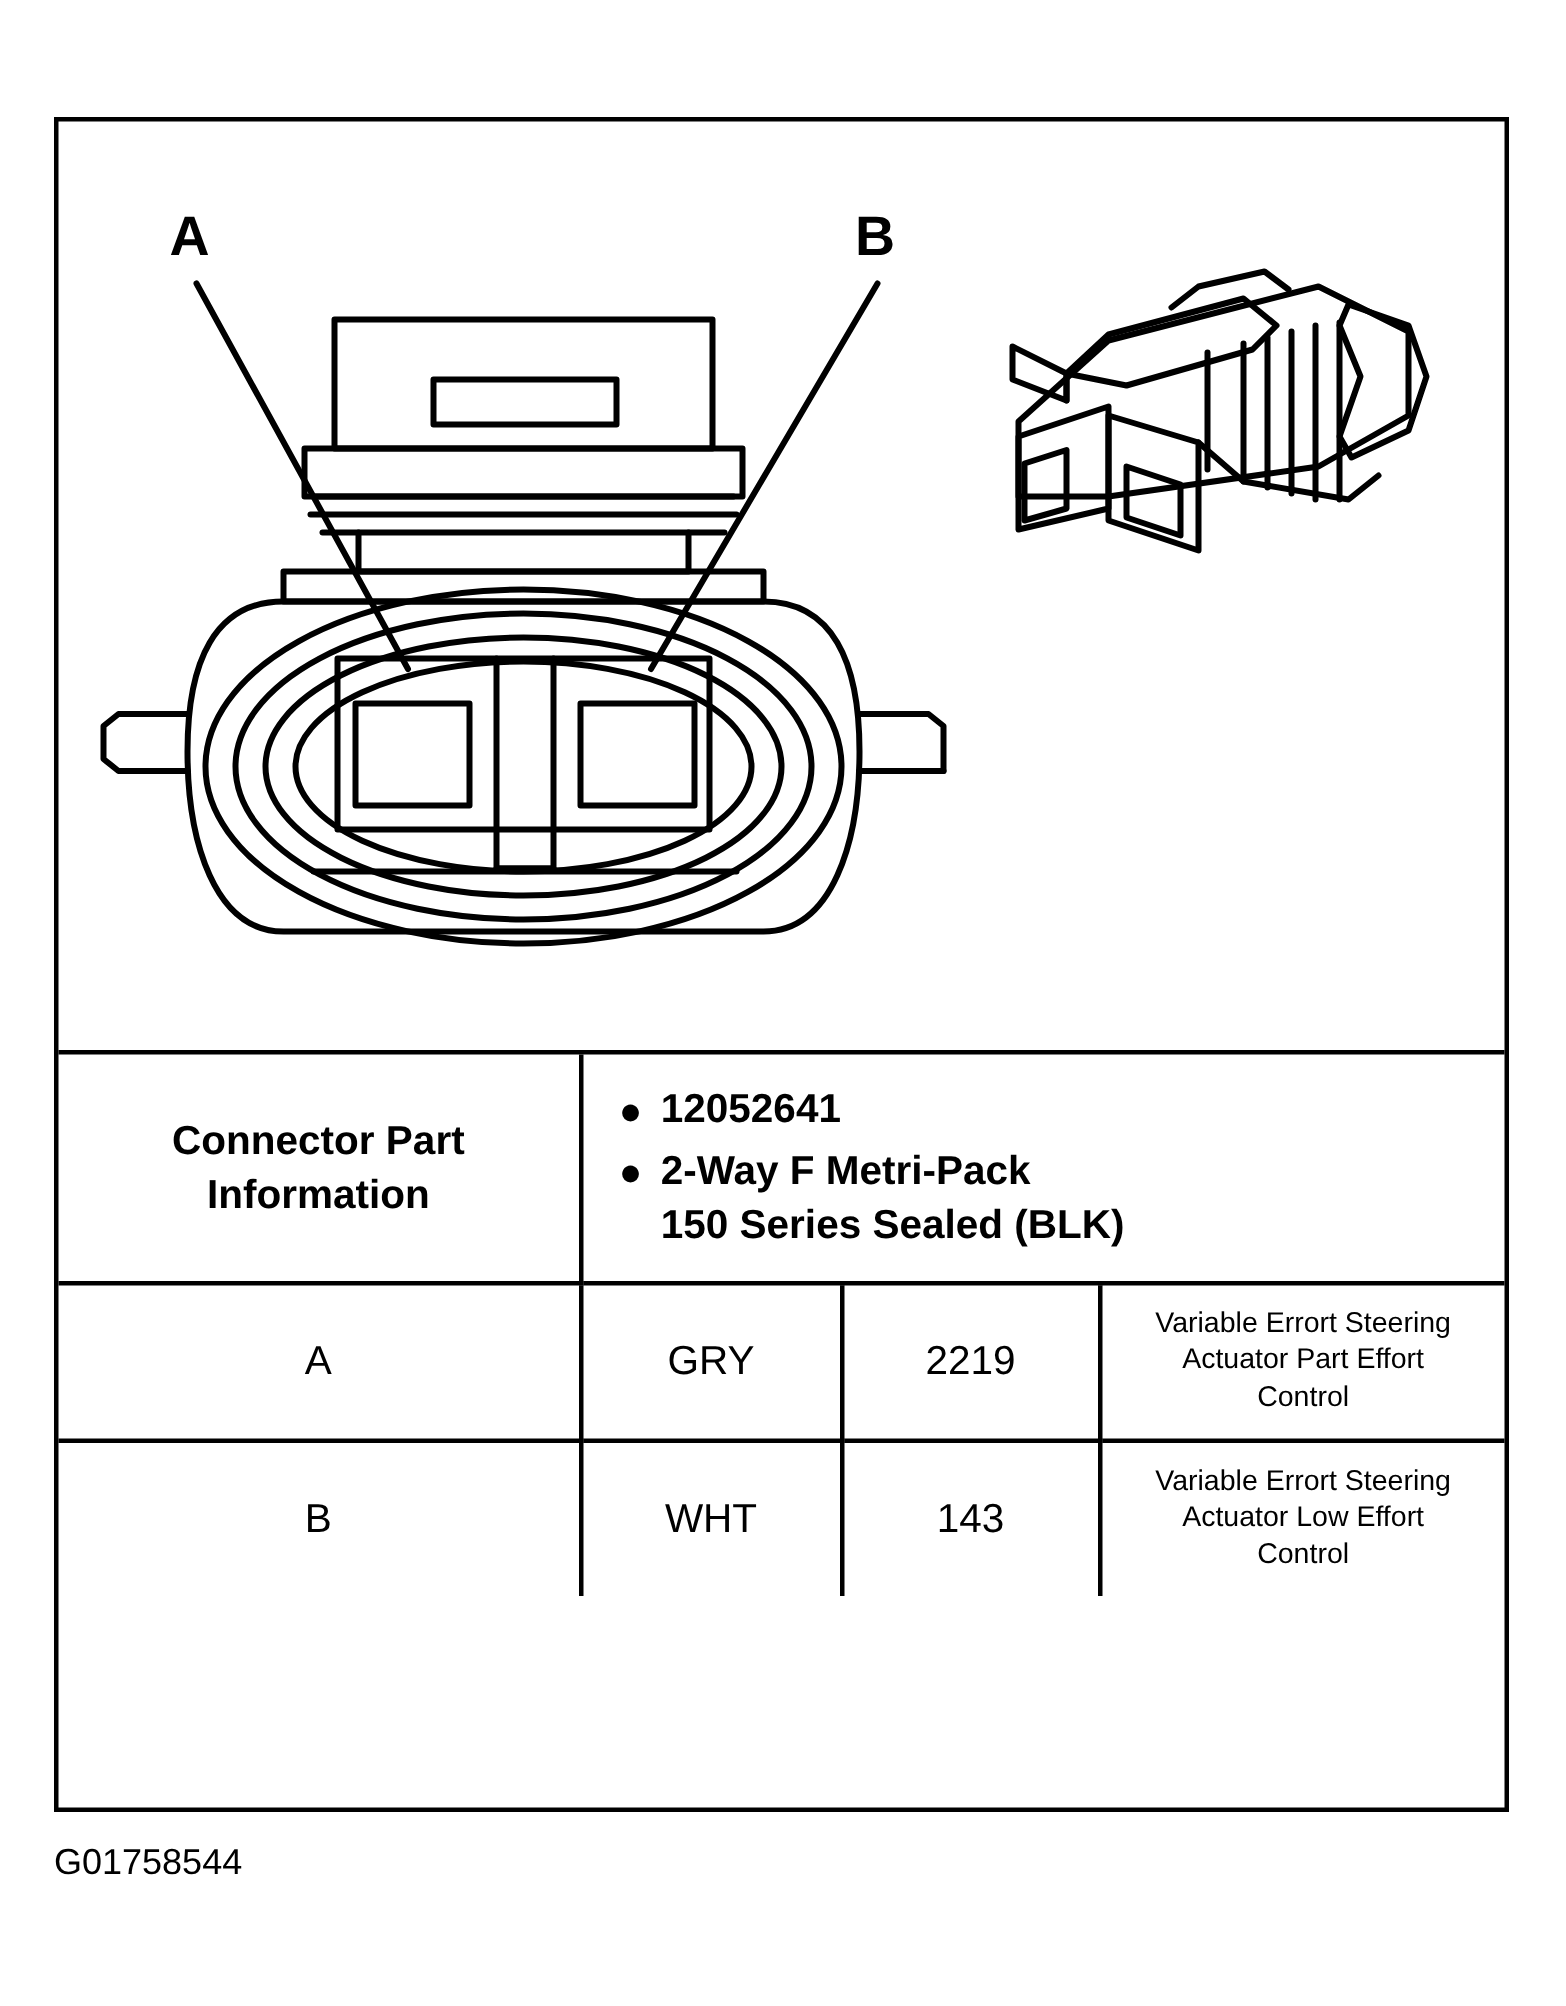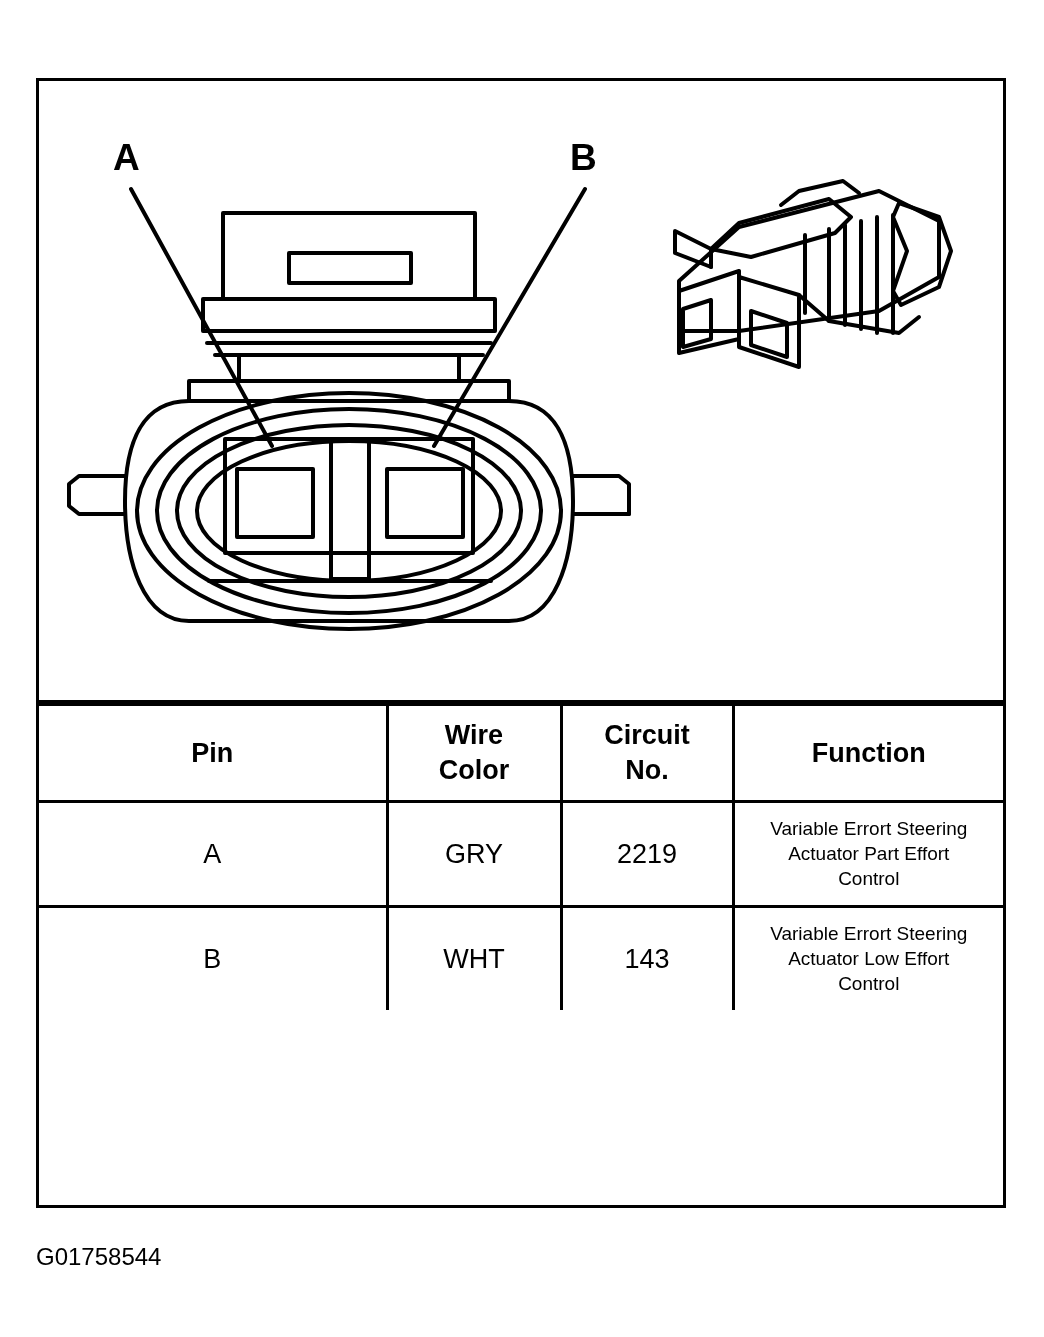--- a/index.html
+++ b/index.html
@@ -101,21 +101,20 @@
     font-size: 19px;
     line-height: 1.3;
     padding: 14px 12px;
   }
   #figure-id {
     position: absolute;
     left: 36px;
     top: 1228px;
     font-size: 24px;
     font-family: "Liberation Sans", sans-serif;
-    margin-top: 15px;
   }
 </style>
 </head>
 <body>
 
 <div id="sheet">
 
   <div id="drawing">
 
     <span class="callout-label" id="label-a">A</span>
@@ -207,41 +206,42 @@
   </div>
 
   <table class="cinfo">
     <colgroup>
       <col style="width:348px">
       <col style="width:174px">
       <col style="width:172px">
       <col>
     </colgroup>
     <tbody>
-
-      <tr>
-        <td class="nb-left">
-          <div class="hdr-cell">Pin</div>
-        </td>
-        <td>
-          <div class="hdr-cell">
-            <div>Wire</div>
-            <div>Color</div>
+      <tr class="first">
+        <td class="nb-left" colspan="1">
+          <div class="cp-title">
+            <div>Connector Part</div>
+            <div>Information</div>
           </div>
         </td>
-        <td>
-          <div class="hdr-cell">
-            <div>Circuit</div>
-            <div>No.</div>
-          </div>
-        </td>
-        <td class="nb-right">
-          <div class="hdr-cell">Function</div>
+        <td class="nb-right" colspan="3">
+          <ul class="partlist">
+            <li>
+              <span class="bullet">●</span>
+              <span>12052641</span>
+            </li>
+            <li>
+              <span class="bullet">●</span>
+              <span>2-Way F Metri-Pack</span><br>
+              <span>150 Series Sealed (BLK)</span>
+            </li>
+          </ul>
         </td>
       </tr>
+
 
       <tr>
         <td class="nb-left">
           <div class="pin-cell">A</div>
         </td>
         <td>
           <div class="color-cell">GRY</div>
         </td>
         <td>
           <div class="circuit-cell">2219</div>

